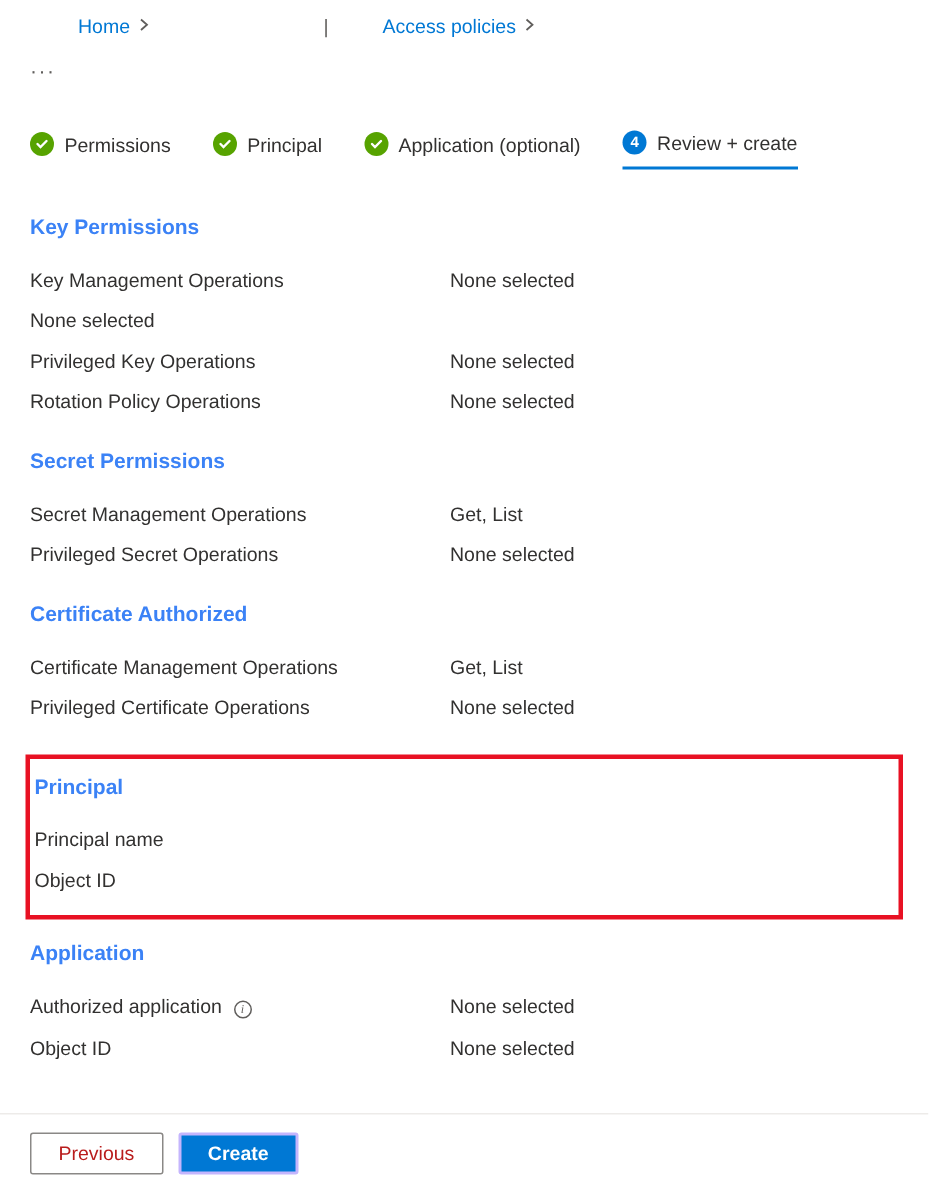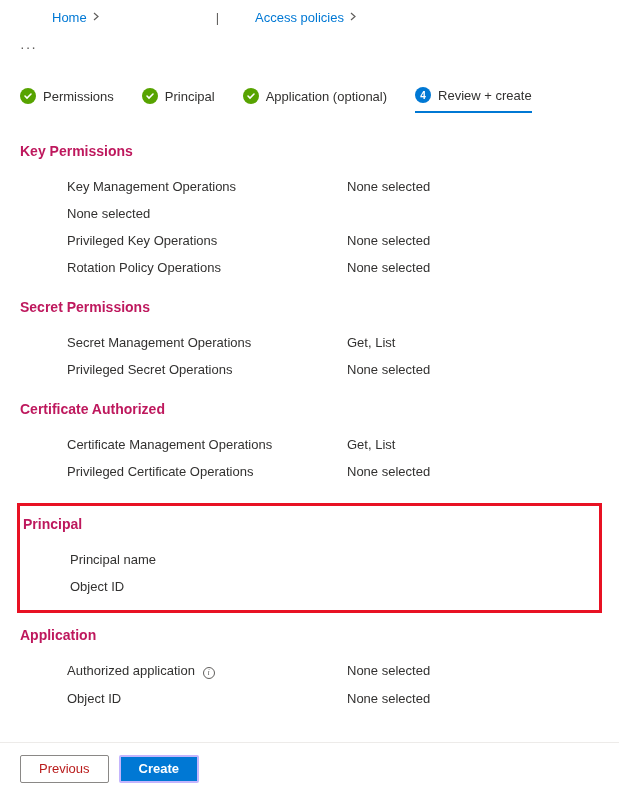--- a/index.html
+++ b/index.html
@@ -93,29 +93,28 @@
       font-size: 10px;
       font-weight: 600;
       flex-shrink: 0;
     }
     .content {
       padding: 24px 20px 12px 20px;
     }
     .section-title {
       font-size: 14px;
       font-weight: 700;
-      color: #be185d;
+      color: #3b82f6;
       margin-bottom: 14px;
       margin-top: 6px;
     }
     .row {
       display: flex;
       padding: 6px 0;
       font-size: 13px;
-      margin-left: 47px;
     }
     .row .label {
       width: 280px;
       color: #323130;
     }
     .row .value {
       color: #323130;
     }
     .section {
       margin-bottom: 18px;

